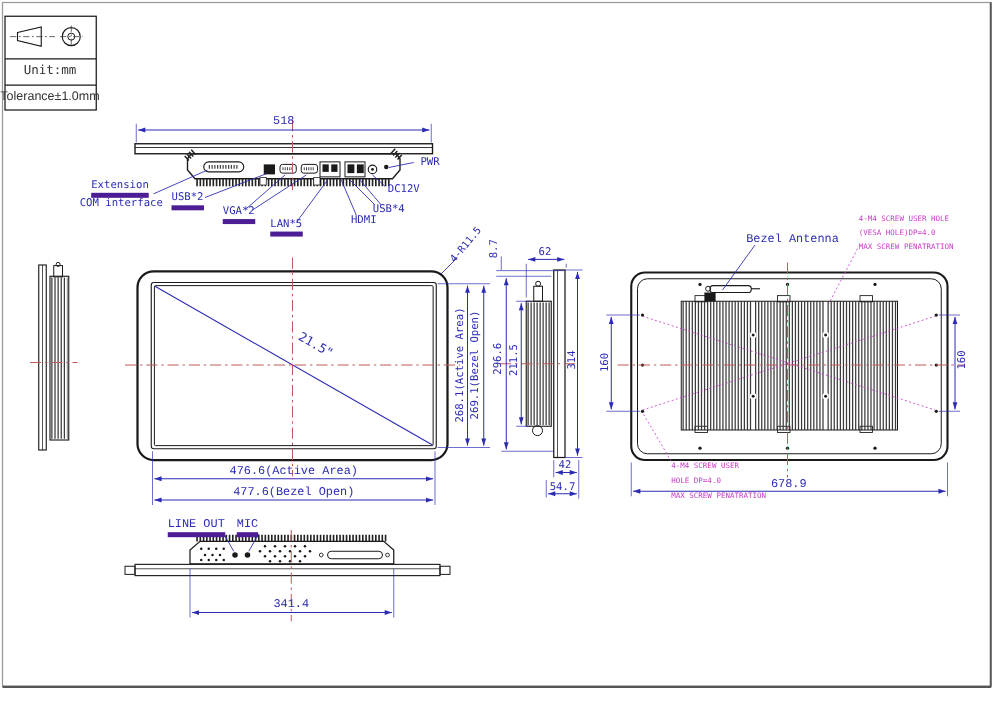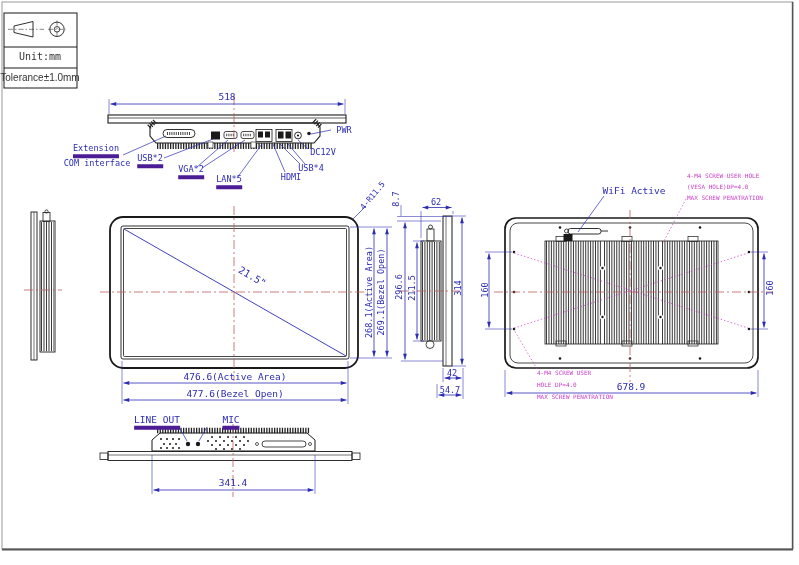--- a/index.html
+++ b/index.html
@@ -10,21 +10,21 @@
   .blk{fill:#1a1a1a;stroke:none;}
   .dim{fill:none;stroke:#2b2bb4;}
   .ext{fill:none;stroke:#2b2bb4;}
   .ldr{fill:none;stroke:#2b2bb4;}
   .cl{fill:none;stroke:#c05a5a;stroke-dasharray:9 3 2 3;}
   .mg{fill:none;stroke:#c83cc8;stroke-dasharray:1.5 2;}
   .axis{fill:none;stroke:#333;stroke-dasharray:5 2 1.5 2;}
   .lbl{position:absolute;font-family:"DejaVu Sans Mono","Liberation Mono",monospace;
        font-size:8.5px;color:#2b2bb4;white-space:nowrap;line-height:1;
        transform:translate(-50%,-50%);}
-  .s9{font-size:9.5px;}
+  .s9{font-size:9.5px;font-family:Liberation Mono, monospace;}
   .vert{transform:translate(-50%,-50%) rotate(-90deg);}
   .diag{transform:translate(-50%,-50%) rotate(30deg);font-size:10px;}
   .rad{transform:translate(-50%,-50%) rotate(-50deg);font-size:8px;}
   .ul{border-bottom:4px solid #4c1d95;padding-bottom:1px;}
   .note{position:absolute;font-family:"DejaVu Sans Mono","Liberation Mono",monospace;
         font-size:6px;color:#c83cc8;white-space:nowrap;line-height:1;transform:none;}
   .tbu{position:absolute;font-size:10px;color:#333;white-space:nowrap;line-height:1;
        transform:translate(-50%,-50%);font-family:"DejaVu Sans Mono","Liberation Mono",monospace;}
   .tbt{position:absolute;font-size:10px;color:#333;white-space:nowrap;line-height:1;
        transform:translate(-50%,-50%);font-family:Liberation Sans, sans-serif;}
@@ -307,28 +307,28 @@
 <span class="lbl s9" style="left:235px;top:394px">477.6(Bezel Open)</span>
 
 <span class="lbl vert" style="left:396px;top:199px">8.7</span>
 <span class="lbl" style="left:436px;top:202px">62</span>
 <span class="lbl vert" style="left:399px;top:287px">296.6</span>
 <span class="lbl vert" style="left:412px;top:288px">211.5</span>
 <span class="lbl vert" style="left:458px;top:288px">314</span>
 <span class="lbl" style="left:452px;top:373px">42</span>
 <span class="lbl" style="left:450px;top:390px">54.7</span>
 
-<span class="lbl s9" style="left:634px;top:191px">WiFi Active</span>
+<span class="lbl s9" style="left:634px;top:191px">Bezel Antenna</span>
 <span class="note" style="left:687px;top:173px">4-M4 SCREW USER HOLE</span>
 <span class="note" style="left:687px;top:184px">(VESA HOLE)DP=4.0</span>
 <span class="note" style="left:687px;top:195px">MAX SCREW PENATRATION</span>
 <span class="note" style="left:537px;top:370px">4-M4 SCREW USER</span>
 <span class="note" style="left:537px;top:382px">HOLE DP=4.0</span>
 <span class="note" style="left:537px;top:394px">MAX SCREW PENATRATION</span>
 <span class="lbl vert" style="left:485px;top:290px">160</span>
 <span class="lbl vert" style="left:770px;top:288px">160</span>
 <span class="lbl s9" style="left:631px;top:387px">678.9</span>
 
 <span class="lbl s9 ul" style="left:157px;top:422px">LINE OUT</span>
-<span class="lbl s9 ul" style="left:231px;top:422px">MIC</span>
+<span class="lbl s9 ul" style="left:198px;top:422px">MIC</span>
 <span class="lbl s9" style="left:233px;top:483px">341.4</span>
 
 </div>
 
 </body></html>

